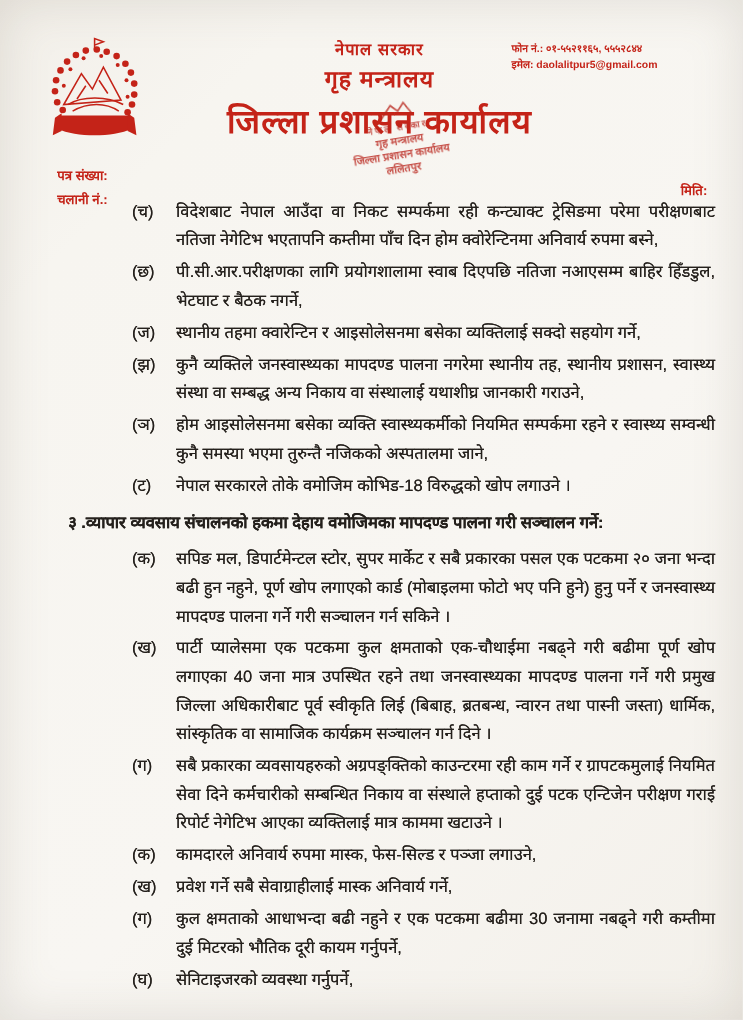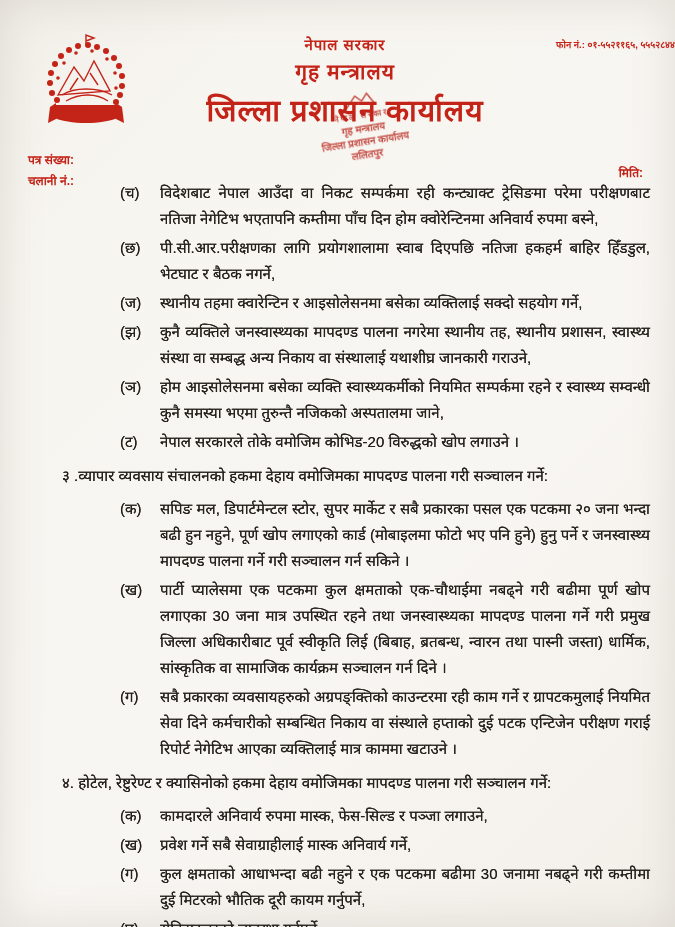--- a/index.html
+++ b/index.html
@@ -15,47 +15,47 @@
     background:linear-gradient(135deg,#f2efe9 0%,#f7f5f0 18%,#f8f6f2 60%,#f3f0ea 100%);
     box-shadow:inset 0 0 45px rgba(120,110,95,.18);
     color:#211e1b;
   }
   
   .emblem{position:absolute;left:40px;top:33px;width:92px;height:108px;}
   .head-center{position:absolute;left:150px;top:34px;width:390px;text-align:center;color:var(--red);}
   .gov-line{font-size:15px;font-weight:bold;letter-spacing:1px;}
   .ministry-line{font-size:21px;font-weight:bold;margin-top:3px;letter-spacing:1px;}
   .office-line{font-size:30px;font-weight:bold;margin-top:4px;letter-spacing:1px;white-space:nowrap;}
-  .contact{position:absolute;right:0;top:37px;width:190px;text-align:right;color:var(--red);font-size:9.5px;line-height:15px;font-weight:bold;}
+  .contact{position:absolute;right:20px;top:37px;width:190px;text-align:left;color:var(--red);font-size:9.5px;line-height:15px;font-weight:bold;}
   .contact .val{font-weight:bold;}
   
   .stamp{
     position:absolute;left:278px;top:92px;width:175px;height:100px;
     transform:rotate(-9deg);
     color:#b9251c;opacity:.8;text-align:center;
     font-size:10px;font-weight:bold;line-height:13px;
     filter:blur(.3px);
     pointer-events:none;
   }
   .stamp .tiny{font-size:8px;letter-spacing:2px;}
   .stamp svg{display:block;margin:0 auto 1px auto;}
   
-  .ref{position:absolute;left:28px;top:150px;color:var(--red);font-size:12px;font-weight:bold;line-height:21px;}
+  .ref{position:absolute;left:52px;top:150px;color:var(--red);font-size:12px;font-weight:bold;line-height:21px;}
   .date-label{position:absolute;right:32px;top:164px;color:var(--red);font-size:12px;font-weight:bold;}
   
   .doc-body{
     position:absolute;left:62px;top:180px;width:588px;
     font-size:15px;line-height:26px;
     color:#24201c;
     text-shadow:0 0 .45px rgba(30,25,20,.85);
   }
   .row{display:flex;margin:0 0 3px 58px;}
   .row .marker{width:40px;flex:0 0 40px;}
   .row .txt{flex:1;text-align:justify;}
-  .sec-head{font-weight:normal;margin:8px 0 7px 0;text-shadow:0 0 .6px rgba(30,25,20,.9);}
+  .sec-head{font-weight:bold;margin:8px 0 7px 0;text-shadow:0 0 .6px rgba(30,25,20,.9);}
   :root{--red:#c42318;}
 </style>
 </head>
 <body>
 
 <div class="paper">
 
   <div class="emblem">
     <svg width="92" height="108" viewBox="0 0 92 108">
       <g stroke="#c42318" fill="none" stroke-width="1.4">
@@ -105,20 +105,21 @@
   </div>
 
   <div class="head-center">
     <div class="gov-line">नेपाल सरकार</div>
     <div class="ministry-line">गृह मन्त्रालय</div>
     <div class="office-line">जिल्ला प्रशासन कार्यालय</div>
   </div>
 
   <div class="contact">
     <div><span>फोन नं.:</span> <span class="val">०१-५५२११६५, ५५५२८४४</span></div>
+    <div><span>इमेल:</span> <span class="val">daolalitpur5@gmail.com</span></div>
   </div>
 
   <div class="stamp">
     <svg width="36" height="16" viewBox="0 0 36 16">
         <path d="M4 14 L14 3 L20 9 L26 2 L33 14" stroke="#b9251c" fill="none" stroke-width="1.5"></path>
       </svg>
     <div class="tiny">नेपाल सरकार</div>
     <div>गृह मन्त्रालय</div>
     <div>जिल्ला प्रशासन कार्यालय</div>
     <div>ललितपुर</div>
@@ -131,55 +132,54 @@
   <div class="date-label">मिति:</div>
 
   <div class="doc-body">
 
     <div class="row">
       <span class="marker">(च)</span>
       <span class="txt">विदेशबाट नेपाल आउँदा वा निकट सम्पर्कमा रही कन्ट्याक्ट ट्रेसिङमा परेमा परीक्षणबाट नतिजा नेगेटिभ भएतापनि कम्तीमा पाँच दिन होम क्वोरेन्टिनमा अनिवार्य रुपमा बस्ने,</span>
     </div>
     <div class="row">
       <span class="marker">(छ)</span>
-      <span class="txt">पी.सी.आर.परीक्षणका लागि प्रयोगशालामा स्वाब दिएपछि नतिजा हकहर्म बाहिर हिँडडुल, भेटघाट र बैठक नगर्ने,</span>
+      <span class="txt">पी.सी.आर.परीक्षणका लागि प्रयोगशालामा स्वाब दिएपछि नतिजा नआएसम्म बाहिर हिँडडुल, भेटघाट र बैठक नगर्ने,</span>
     </div>
     <div class="row">
       <span class="marker">(ज)</span>
       <span class="txt">स्थानीय तहमा क्वारेन्टिन र आइसोलेसनमा बसेका व्यक्तिलाई सक्दो सहयोग गर्ने,</span>
     </div>
     <div class="row">
       <span class="marker">(झ)</span>
       <span class="txt">कुनै व्यक्तिले जनस्वास्थ्यका मापदण्ड पालना नगरेमा स्थानीय तह, स्थानीय प्रशासन, स्वास्थ्य संस्था वा सम्बद्ध अन्य निकाय वा संस्थालाई यथाशीघ्र जानकारी गराउने,</span>
     </div>
     <div class="row">
       <span class="marker">(ञ)</span>
       <span class="txt">होम आइसोलेसनमा बसेका व्यक्ति स्वास्थ्यकर्मीको नियमित सम्पर्कमा रहने र स्वास्थ्य सम्वन्धी कुनै समस्या भएमा तुरुन्तै नजिकको अस्पतालमा जाने,</span>
     </div>
     <div class="row">
       <span class="marker">(ट)</span>
-      <span class="txt">नेपाल सरकारले तोके वमोजिम कोभिड-20 विरुद्धको खोप लगाउने ।</span>
+      <span class="txt">नेपाल सरकारले तोके वमोजिम कोभिड-18 विरुद्धको खोप लगाउने ।</span>
     </div>
 
     <div class="sec-head">३ .व्यापार व्यवसाय संचालनको हकमा देहाय वमोजिमका मापदण्ड पालना गरी सञ्चालन गर्ने:</div>
 
     <div class="row">
       <span class="marker">(क)</span>
       <span class="txt">सपिङ मल, डिपार्टमेन्टल स्टोर, सुपर मार्केट र सबै प्रकारका पसल एक पटकमा २० जना भन्दा बढी हुन नहुने, पूर्ण खोप लगाएको कार्ड (मोबाइलमा फोटो भए पनि हुने) हुनु पर्ने र जनस्वास्थ्य मापदण्ड पालना गर्ने गरी सञ्चालन गर्न सकिने ।</span>
     </div>
     <div class="row">
       <span class="marker">(ख)</span>
-      <span class="txt">पार्टी प्यालेसमा एक पटकमा कुल क्षमताको एक-चौथाईमा नबढ्ने गरी बढीमा पूर्ण खोप लगाएका 30 जना मात्र उपस्थित रहने तथा जनस्वास्थ्यका मापदण्ड पालना गर्ने गरी प्रमुख जिल्ला अधिकारीबाट पूर्व स्वीकृति लिई (बिबाह, ब्रतबन्ध, न्वारन तथा पास्नी जस्ता) धार्मिक, सांस्कृतिक वा सामाजिक कार्यक्रम सञ्चालन गर्न दिने ।</span>
+      <span class="txt">पार्टी प्यालेसमा एक पटकमा कुल क्षमताको एक-चौथाईमा नबढ्ने गरी बढीमा पूर्ण खोप लगाएका 40 जना मात्र उपस्थित रहने तथा जनस्वास्थ्यका मापदण्ड पालना गर्ने गरी प्रमुख जिल्ला अधिकारीबाट पूर्व स्वीकृति लिई (बिबाह, ब्रतबन्ध, न्वारन तथा पास्नी जस्ता) धार्मिक, सांस्कृतिक वा सामाजिक कार्यक्रम सञ्चालन गर्न दिने ।</span>
     </div>
     <div class="row">
       <span class="marker">(ग)</span>
       <span class="txt">सबै प्रकारका व्यवसायहरुको अग्रपङ्क्तिको काउन्टरमा रही काम गर्ने र ग्रापटकमुलाई नियमित सेवा दिने कर्मचारीको सम्बन्धित निकाय वा संस्थाले हप्ताको दुई पटक एन्टिजेन परीक्षण गराई रिपोर्ट नेगेटिभ आएका व्यक्तिलाई मात्र काममा खटाउने ।</span>
     </div>
 
-    <div class="sec-head">४. होटेल, रेष्टुरेण्ट र क्यासिनोको हकमा देहाय वमोजिमका मापदण्ड पालना गरी सञ्चालन गर्ने:</div>
 
     <div class="row">
       <span class="marker">(क)</span>
       <span class="txt">कामदारले अनिवार्य रुपमा मास्क, फेस-सिल्ड र पञ्जा लगाउने,</span>
     </div>
     <div class="row">
       <span class="marker">(ख)</span>
       <span class="txt">प्रवेश गर्ने सबै सेवाग्राहीलाई मास्क अनिवार्य गर्ने,</span>
     </div>
     <div class="row">

